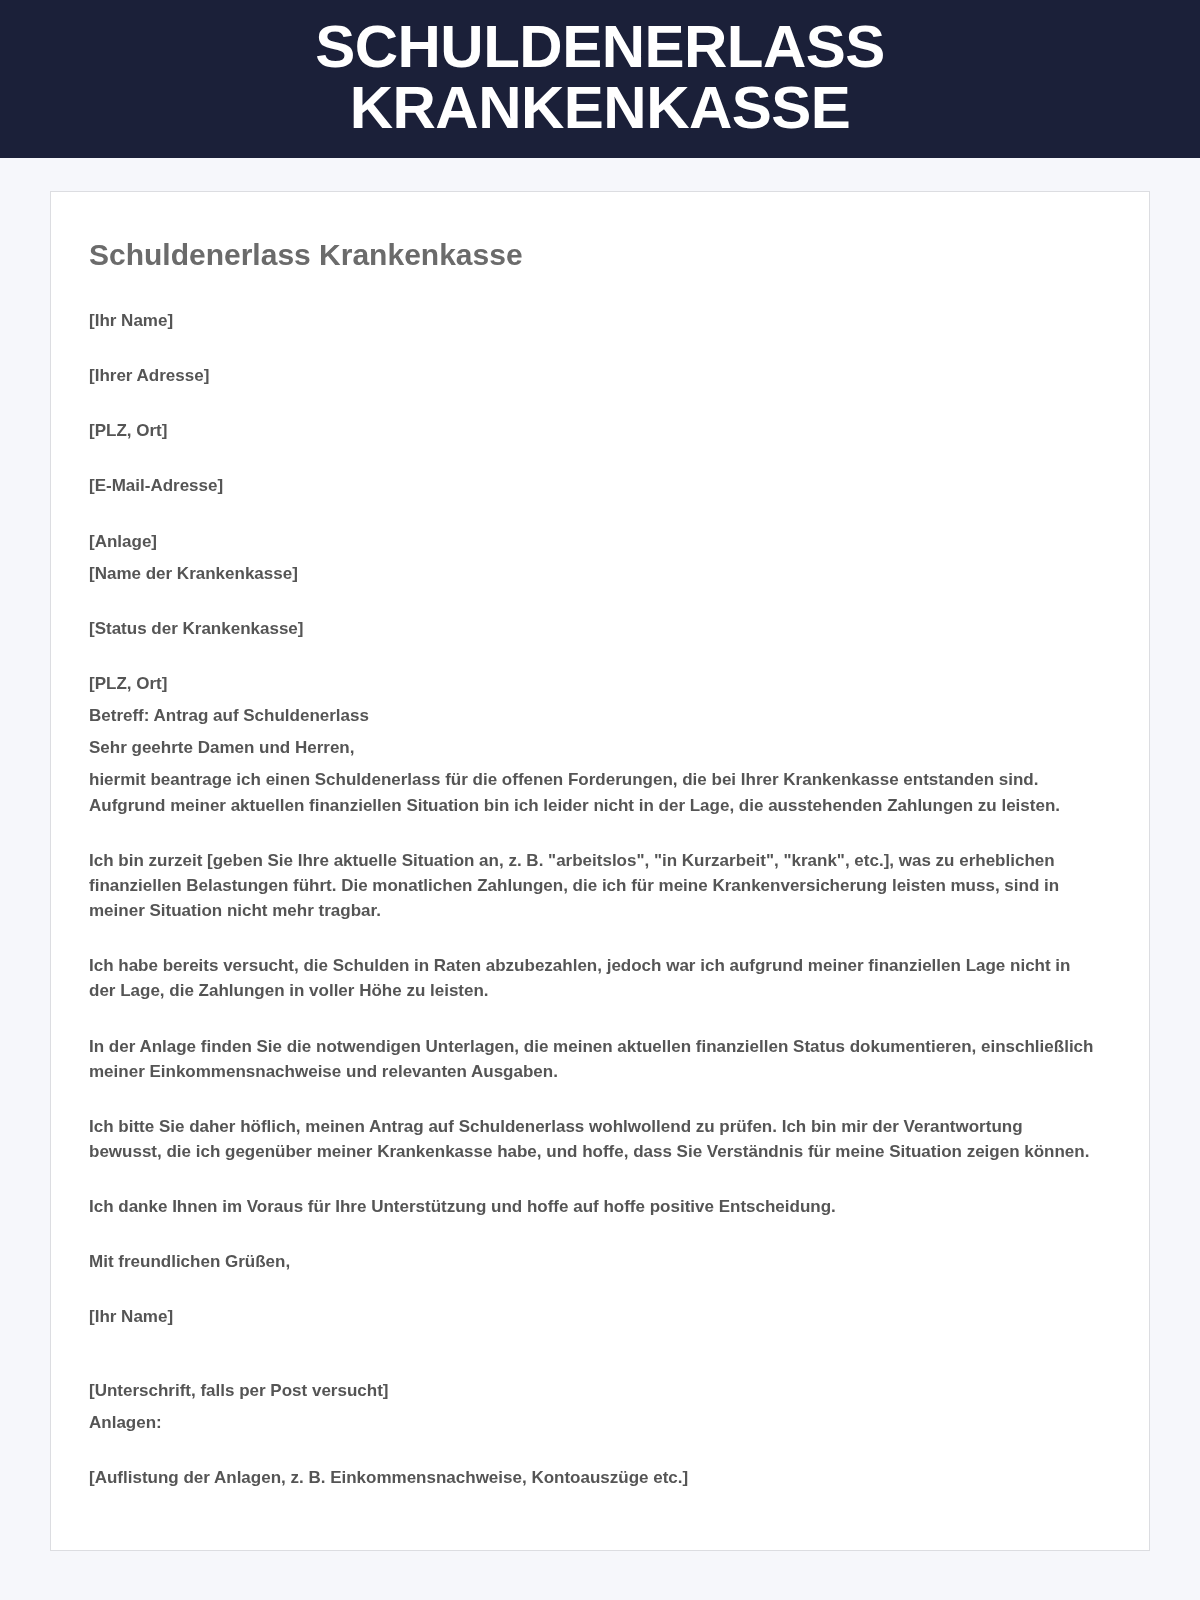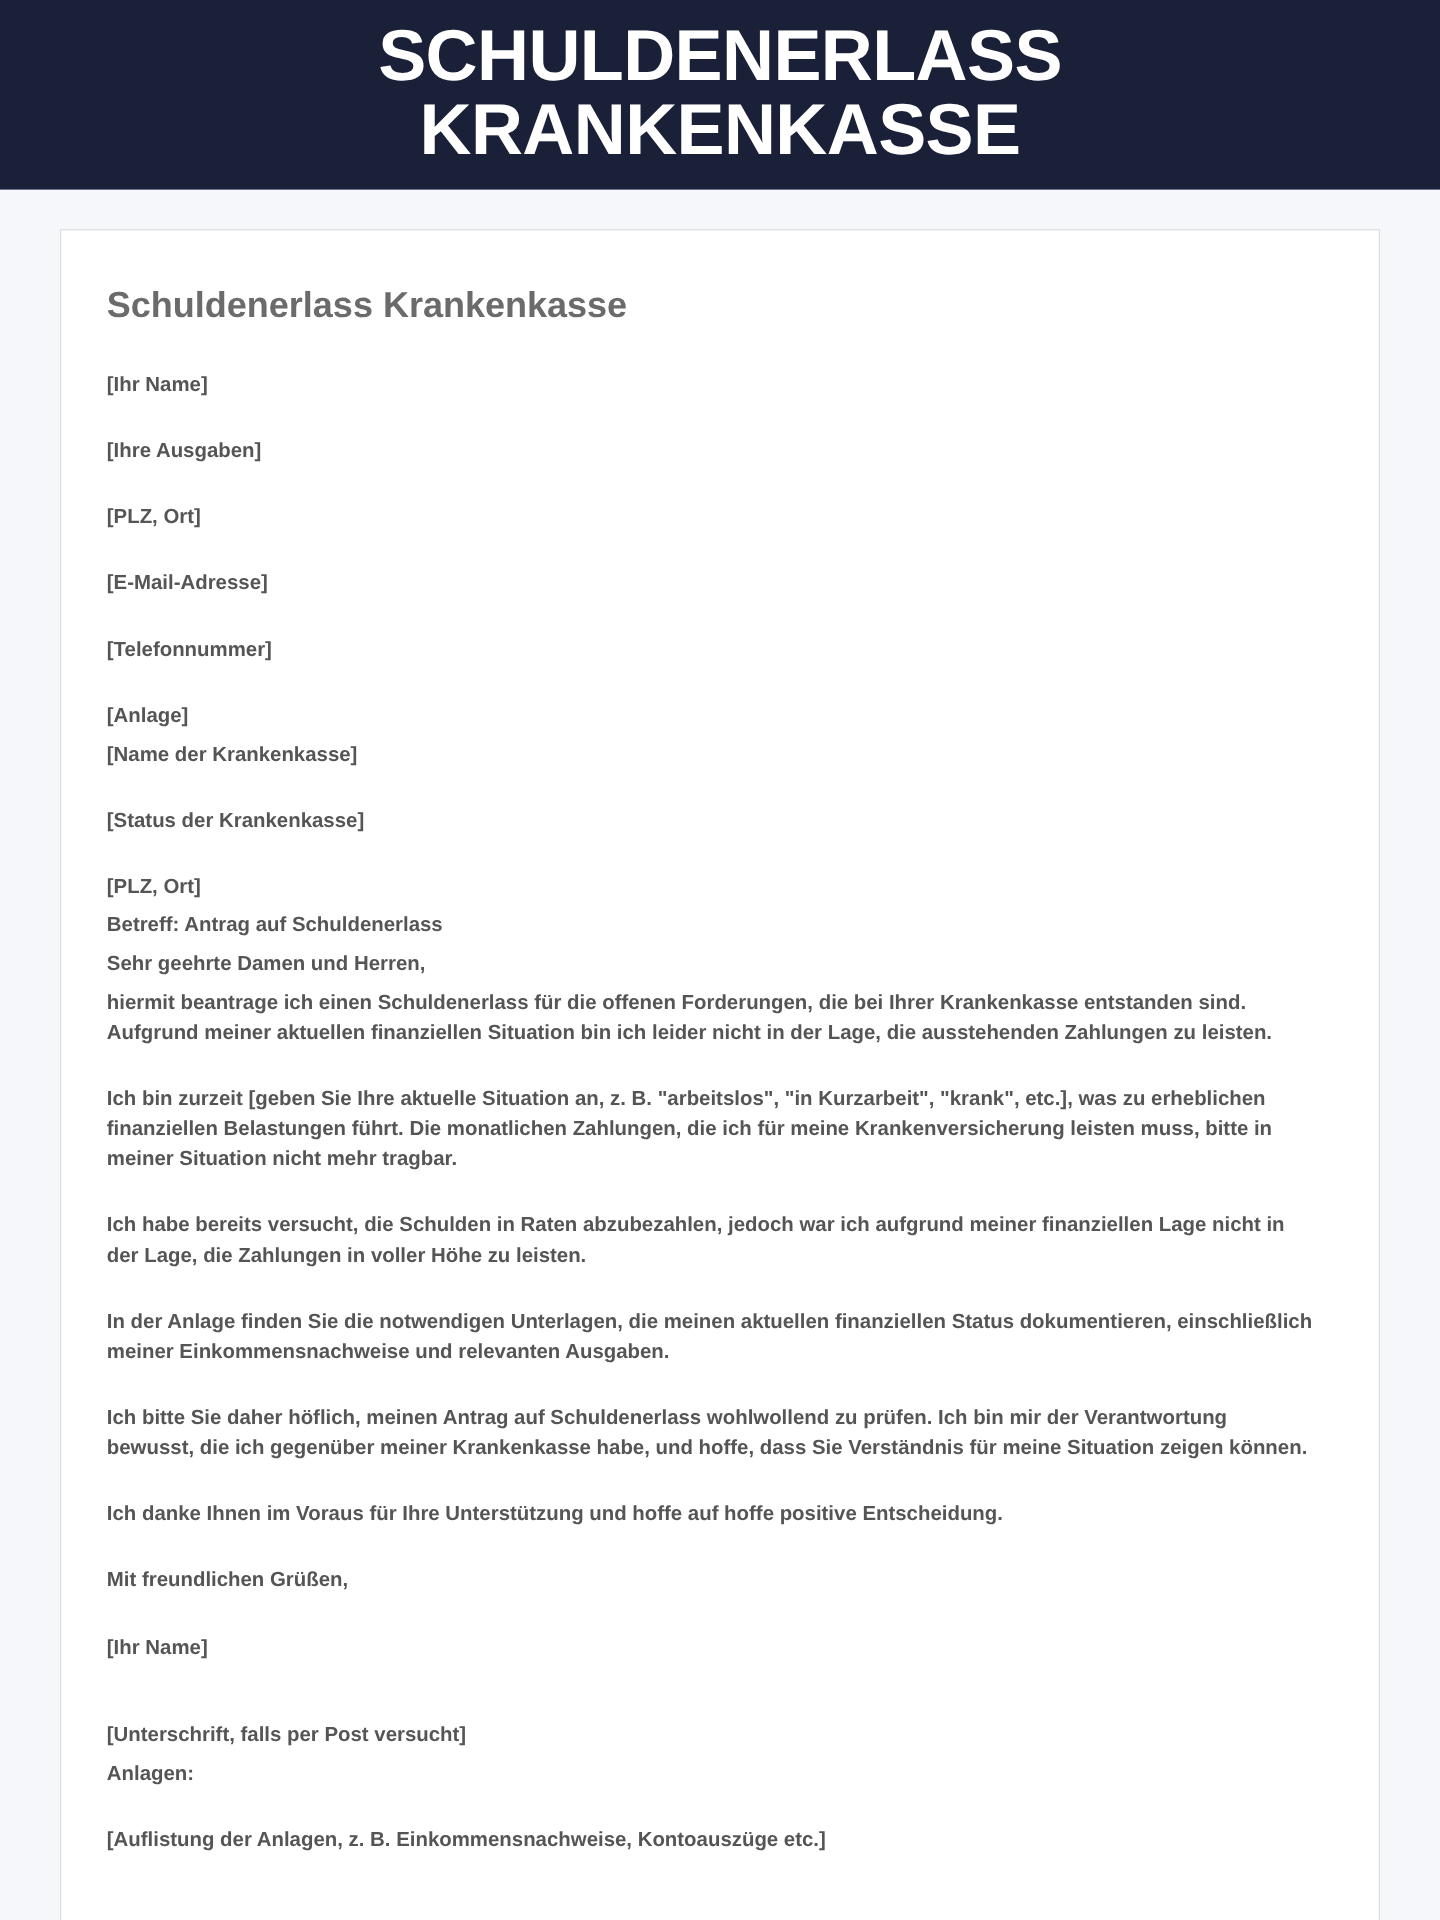--- a/index.html
+++ b/index.html
@@ -84,32 +84,31 @@
 <div class="header-banner">
   <h1 class="header-title">SCHULDENERLASS KRANKENKASSE</h1>
 </div>
 
 <div class="page-wrap">
   <div class="doc-card">
     <h2 class="doc-heading">Schuldenerlass Krankenkasse</h2>
 
     <div class="doc-body">
       <p>[Ihr Name]</p>
-      <p>[Ihre Ausgaben]</p>
+      <p>[Ihrer Adresse]</p>
       <p>[PLZ, Ort]</p>
       <p>[E-Mail-Adresse]</p>
-      <p>[Telefonnummer]</p>
       <p class="tight">[Anlage]</p>
       <p>[Name der Krankenkasse]</p>
       <p>[Status der Krankenkasse]</p>
       <p class="tight">[PLZ, Ort]</p>
       <p class="tight">Betreff: Antrag auf Schuldenerlass</p>
       <p class="tight">Sehr geehrte Damen und Herren,</p>
       <p>hiermit beantrage ich einen Schuldenerlass für die offenen Forderungen, die bei Ihrer Krankenkasse entstanden sind. Aufgrund meiner aktuellen finanziellen Situation bin ich leider nicht in der Lage, die ausstehenden Zahlungen zu leisten.</p>
-      <p>Ich bin zurzeit [geben Sie Ihre aktuelle Situation an, z. B. "arbeitslos", "in Kurzarbeit", "krank", etc.], was zu erheblichen finanziellen Belastungen führt. Die monatlichen Zahlungen, die ich für meine Krankenversicherung leisten muss, bitte in meiner Situation nicht mehr tragbar.</p>
+      <p>Ich bin zurzeit [geben Sie Ihre aktuelle Situation an, z. B. "arbeitslos", "in Kurzarbeit", "krank", etc.], was zu erheblichen finanziellen Belastungen führt. Die monatlichen Zahlungen, die ich für meine Krankenversicherung leisten muss, sind in meiner Situation nicht mehr tragbar.</p>
       <p>Ich habe bereits versucht, die Schulden in Raten abzubezahlen, jedoch war ich aufgrund meiner finanziellen Lage nicht in der Lage, die Zahlungen in voller Höhe zu leisten.</p>
       <p>In der Anlage finden Sie die notwendigen Unterlagen, die meinen aktuellen finanziellen Status dokumentieren, einschließlich meiner Einkommensnachweise und relevanten Ausgaben.</p>
       <p>Ich bitte Sie daher höflich, meinen Antrag auf Schuldenerlass wohlwollend zu prüfen. Ich bin mir der Verantwortung bewusst, die ich gegenüber meiner Krankenkasse habe, und hoffe, dass Sie Verständnis für meine Situation zeigen können.</p>
       <p>Ich danke Ihnen im Voraus für Ihre Unterstützung und hoffe auf hoffe positive Entscheidung.</p>
       <p>Mit freundlichen Grüßen,</p>
       <p class="gap-large">[Ihr Name]</p>
       <p class="tight">[Unterschrift, falls per Post versucht]</p>
       <p>Anlagen:</p>
       <p class="last">[Auflistung der Anlagen, z. B. Einkommensnachweise, Kontoauszüge etc.]</p>
     </div>

